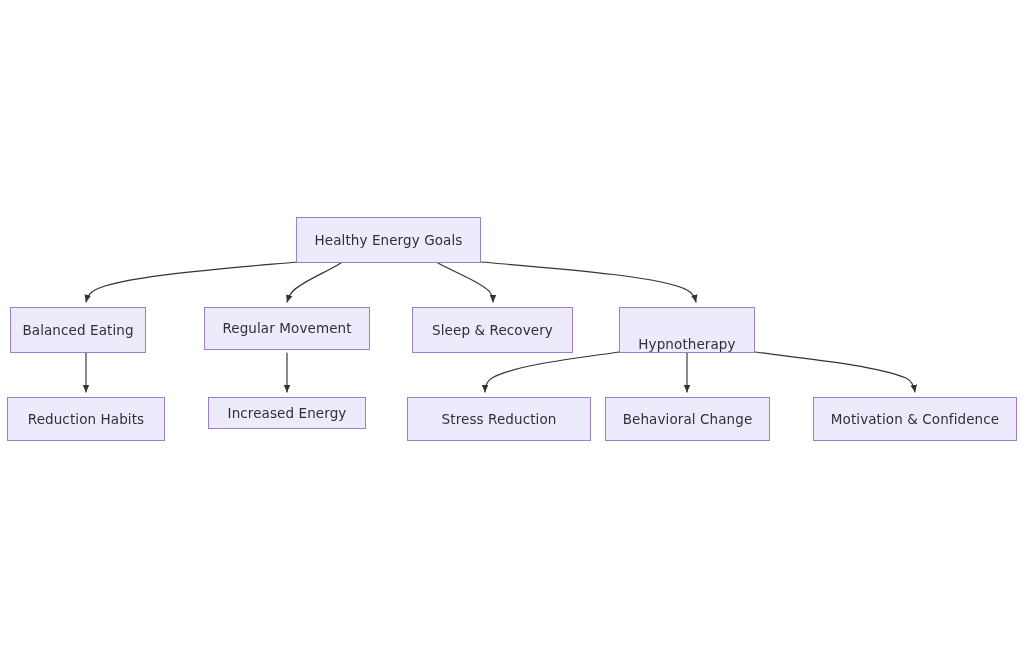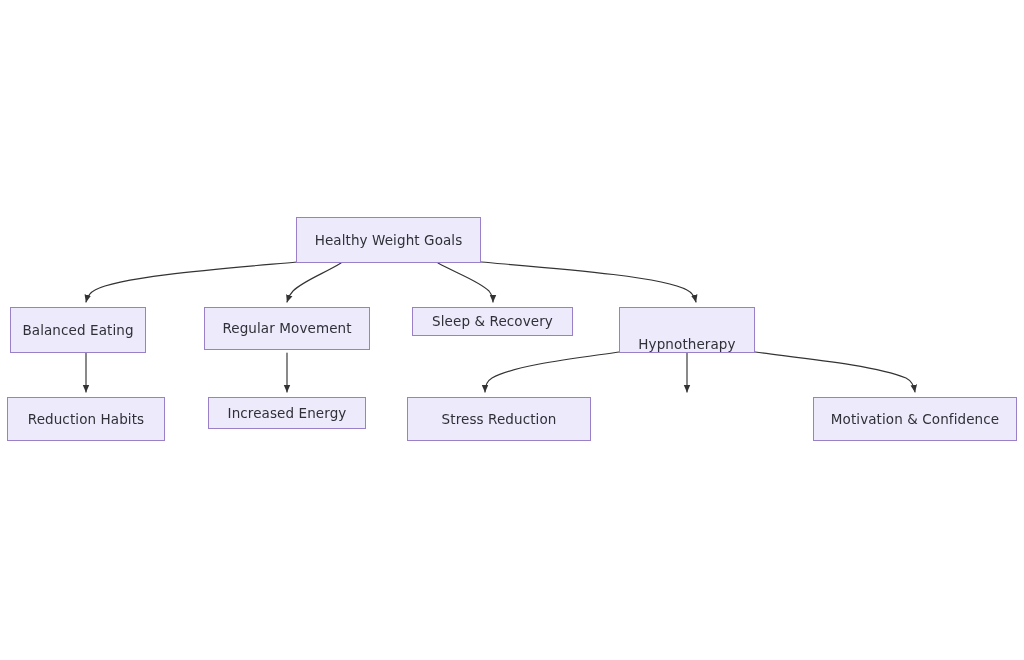--- a/index.html
+++ b/index.html
@@ -73,49 +73,52 @@
 
       <path d="M 619 352 C 578 358, 515 365, 492 378 C 487 381, 485 386, 485 392" marker-end="url(#arrowhead)"></path>
 
       <path d="M 687 353 L 687 392" marker-end="url(#arrowhead)"></path>
 
       <path d="M 755 352 C 800 358, 875 365, 906 378 C 912 381, 914 386, 915 392" marker-end="url(#arrowhead)"></path>
     </g>
   </svg>
 
   <div class="node" style="left:296px; top:217px; width:185px; height:46px;">
-    <span class="node-label">Healthy Weight Goals</span>
+    <span class="node-label">Healthy Energy Goals</span>
   </div>
 
   <div class="node" style="left:10px; top:307px; width:136px; height:46px;">
     <span class="node-label">Balanced Eating</span>
   </div>
 
   <div class="node" style="left:204px; top:307px; width:166px; height:43px;">
     <span class="node-label">Regular Movement</span>
   </div>
 
-  <div class="node" style="left:412px; top:307px; width:161px; height:29px;">
+  <div class="node" style="left:412px; top:307px; width:161px; height:46px;">
     <span class="node-label">Sleep &amp; Recovery</span>
   </div>
 
   <div class="node" style="left:619px; top:307px; width:136px; height:46px;align-items:flex-end;">
     <span class="node-label">Hypnotherapy</span>
   </div>
 
   <div class="node" style="left:7px; top:397px; width:158px; height:44px;">
     <span class="node-label">Reduction Habits</span>
   </div>
 
   <div class="node" style="left:208px; top:397px; width:158px; height:32px;">
     <span class="node-label">Increased Energy</span>
   </div>
 
   <div class="node" style="left:407px; top:397px; width:184px; height:44px;">
     <span class="node-label">Stress Reduction</span>
   </div>
 
+  <div class="node" style="left:605px; top:397px; width:165px; height:44px;">
+    <span class="node-label">Behavioral Change</span>
+  </div>
 
   <div class="node" style="left:813px; top:397px; width:204px; height:44px;justify-content:center;">
     <span class="node-label">Motivation &amp; Confidence</span>
   </div>
 
 </div>
 
 </body></html>

